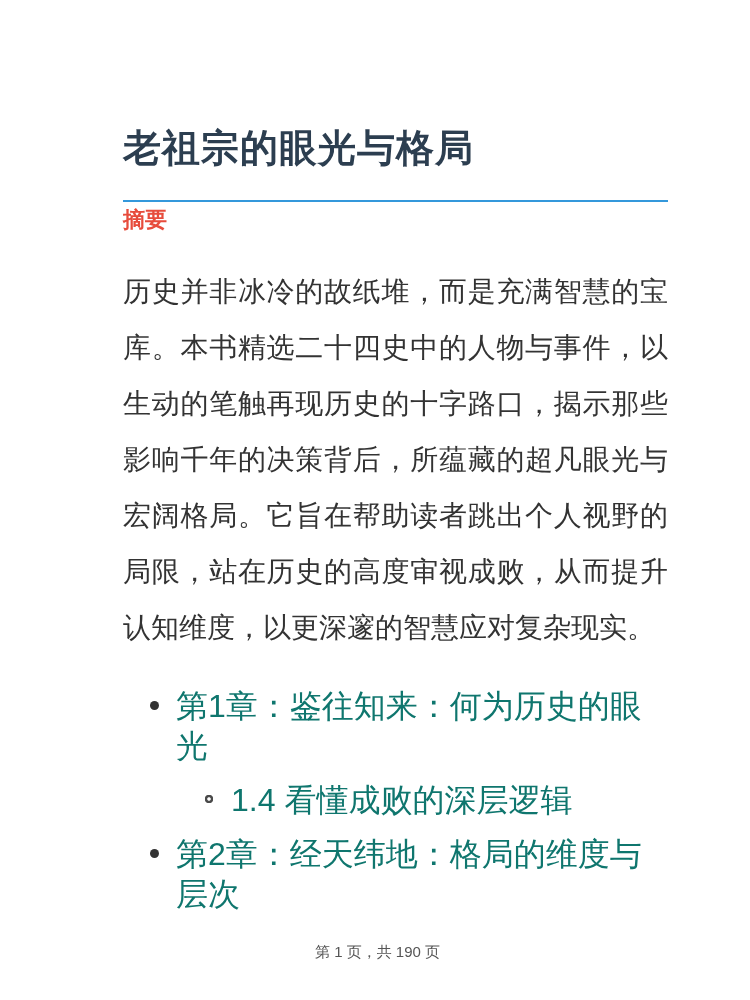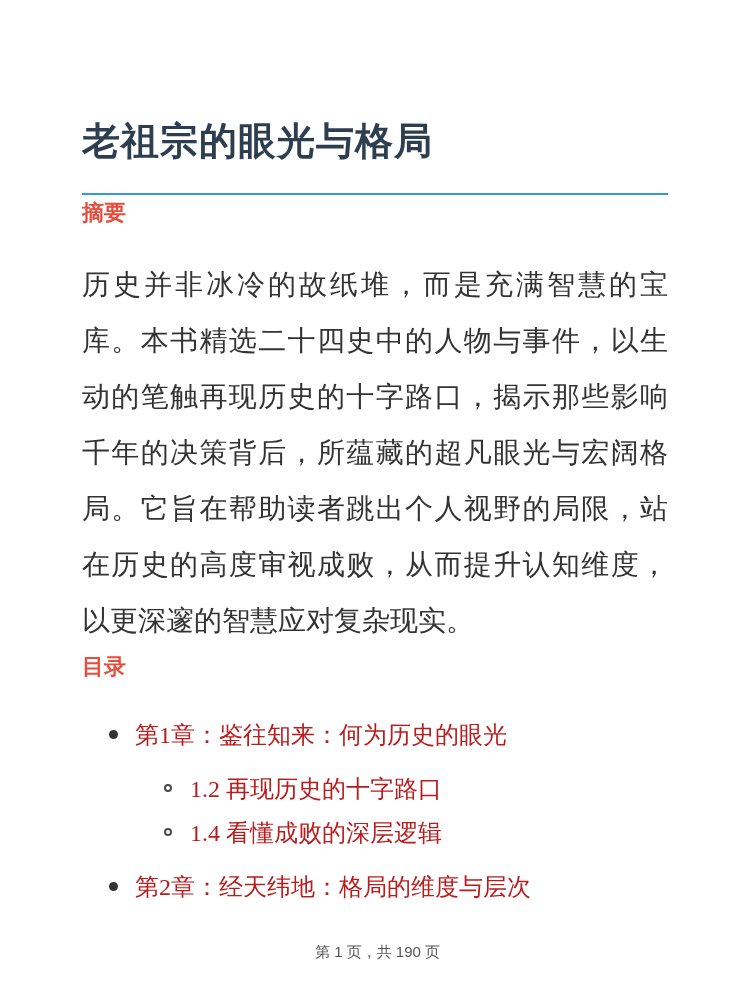--- a/index.html
+++ b/index.html
@@ -9,21 +9,22 @@
   }
   body {
     width: 750px;
     height: 1000px;
     position: relative;
     overflow: hidden;
     font-family: "Liberation Sans", sans-serif;
     color: #333333;
   }
   .page {
-    padding: 6px 82px;
+    padding: 13px 82px;
+    margin-left: 41px;
   }
   h1.doc-title {
     margin: 0;
     padding-top: 112px;
     font-size: 38px;
     line-height: 1.25;
     font-weight: 700;
     letter-spacing: 1px;
     color: #2c3e50;
   }
@@ -46,24 +47,23 @@
     margin: 26px 0 0;
     font-size: 28px;
     line-height: 56px;
     text-align: justify;
     color: #333333;
   }
   ul.toc {
     margin: 30px 0 0;
     padding: 0;
     list-style: none;
-    font-size: 24px;
+    font-size: 32px;
     line-height: 40px;
-    color: #b91c1c;
-    font-family: Liberation Serif, serif;
+    color: #0f766e;
   }
   li.toc-chapter {
     position: relative;
     padding-left: 53px;
   }
   li.toc-chapter + li.toc-chapter {
     margin-top: 14px;
   }
   .bullet-disc {
     position: absolute;
@@ -114,31 +114,29 @@
 <div class="page">
 
   <h1 class="doc-title">老祖宗的眼光与格局</h1>
 
   <div class="title-rule"></div>
 
   <h2 class="sec-heading h2-abstract">摘要</h2>
 
   <p class="abstract-body">历史并非冰冷的故纸堆，而是充满智慧的宝库。本书精选二十四史中的人物与事件，以生动的笔触再现历史的十字路口，揭示那些影响千年的决策背后，所蕴藏的超凡眼光与宏阔格局。它旨在帮助读者跳出个人视野的局限，站在历史的高度审视成败，从而提升认知维度，以更深邃的智慧应对复杂现实。</p>
 
-  <h2 class="sec-heading h2-toc">目录</h2>
 
   <ul class="toc">
 
     <li class="toc-chapter">
       <span class="bullet-disc"></span>
       <span>第1章：鉴往知来：何为历史的眼光</span>
       <ul class="toc-sub">
         <li class="toc-section">
           <span class="bullet-circle"></span>
-          <span>1.2 再现历史的十字路口</span>
         </li>
         <li class="toc-section">
           <span class="bullet-circle"></span>
           <span>1.4 看懂成败的深层逻辑</span>
         </li>
       </ul>
     </li>
 
     <li class="toc-chapter">
       <span class="bullet-disc"></span>

